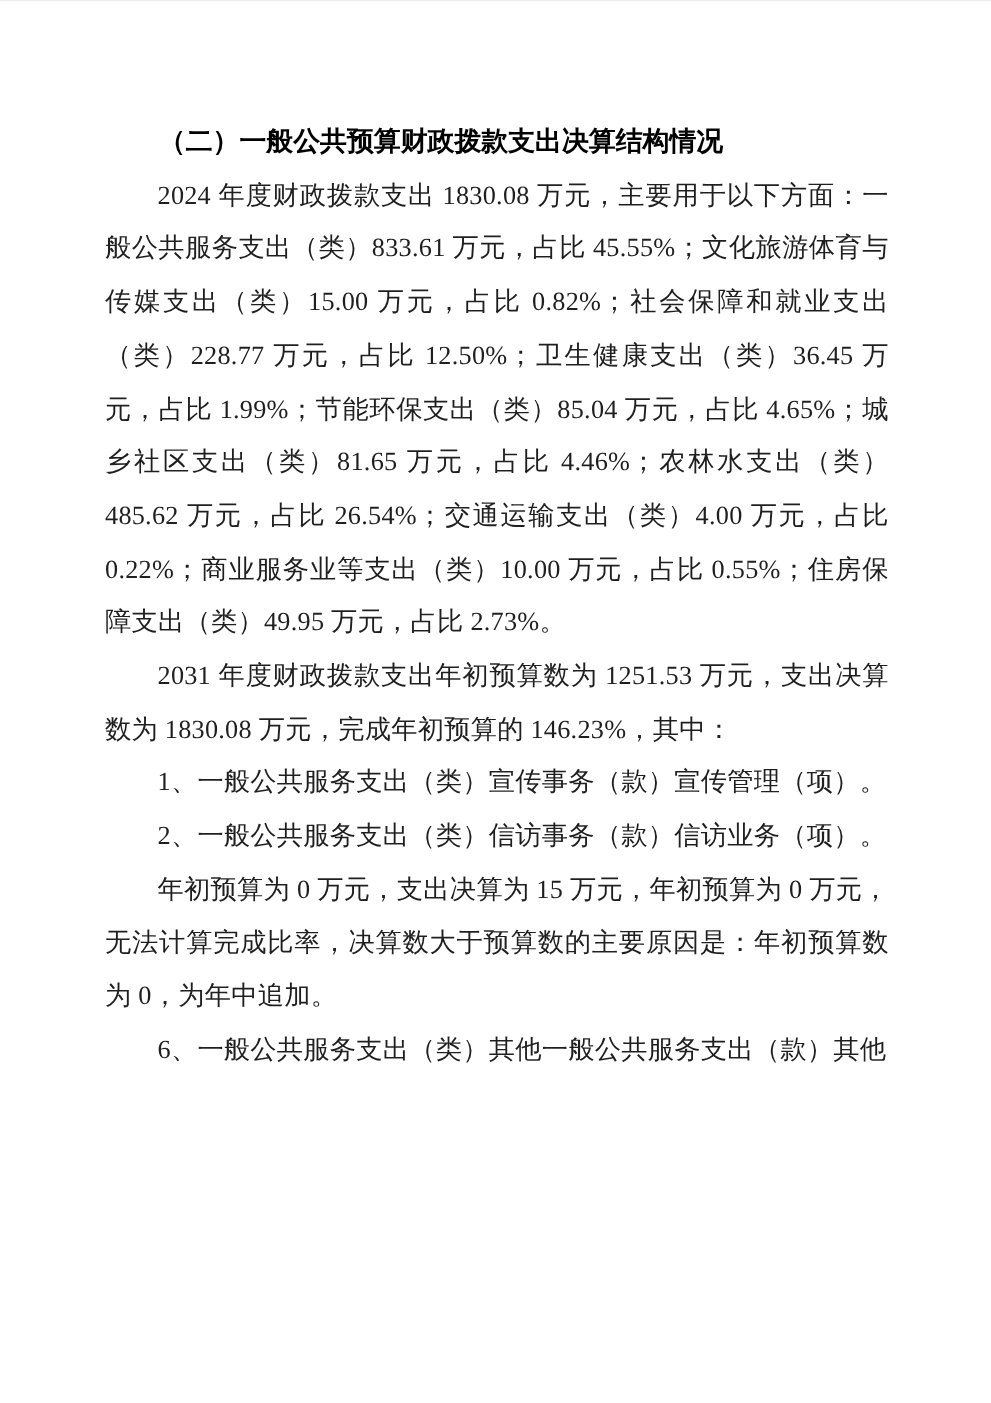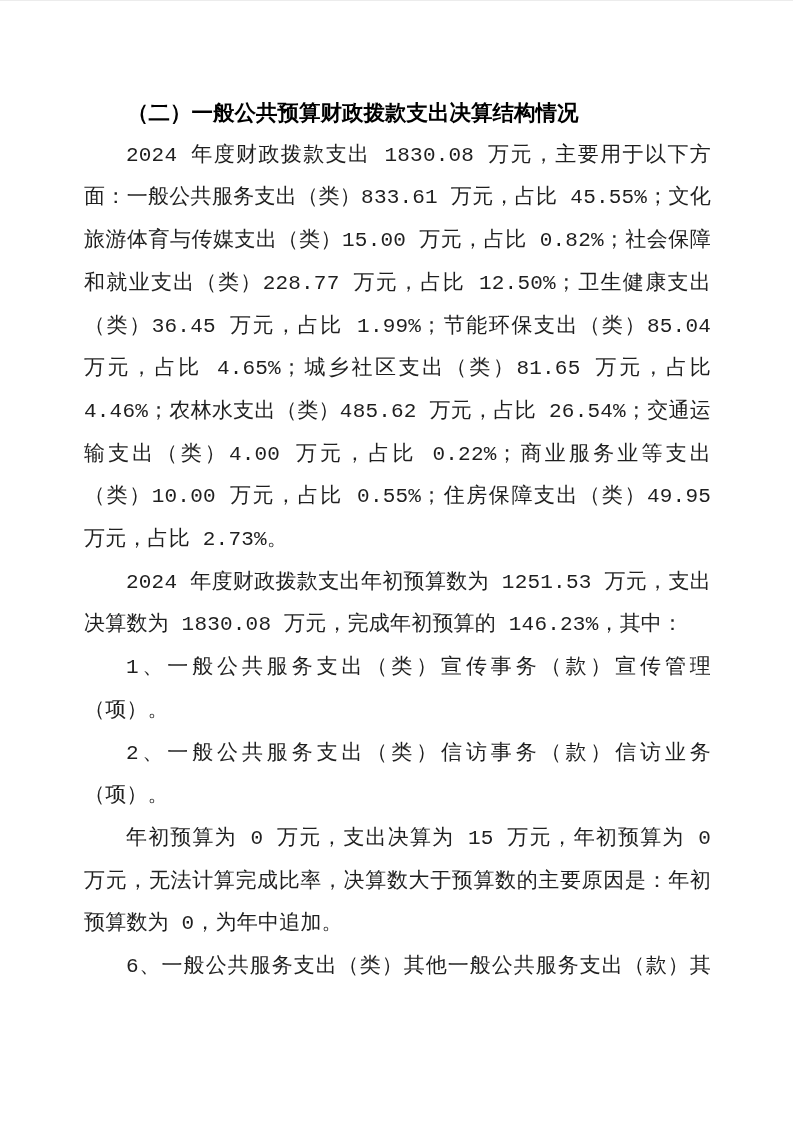--- a/index.html
+++ b/index.html
@@ -34,21 +34,20 @@
   .heading {
     font-family: "Liberation Sans", "DejaVu Sans", sans-serif;
     font-weight: 700;
     font-size: 21.5px;
     color: #000000;
     text-align: left;
   }
   .para {
     text-align: justify;
     letter-spacing: 0.2px;
-    font-family: Liberation Mono, monospace;
   }
   .page-footer {
     position: absolute;
     left: 0;
     right: 0;
     top: 1038px;
     text-align: center;
     font-family: "Liberation Sans", "DejaVu Sans", sans-serif;
     font-size: 13px;
     line-height: 16px;
@@ -56,21 +55,21 @@
     color: #6d28d9;
   }
 </style>
 </head>
 <body>
 
 <div class="page">
   <main class="content">
     <h2 class="heading">（二）一般公共预算财政拨款支出决算结构情况</h2>
     <p class="para">2024 年度财政拨款支出 1830.08 万元，主要用于以下方面：一般公共服务支出（类）833.61 万元，占比 45.55%；文化旅游体育与传媒支出（类）15.00 万元，占比 0.82%；社会保障和就业支出（类）228.77 万元，占比 12.50%；卫生健康支出（类）36.45 万元，占比 1.99%；节能环保支出（类）85.04 万元，占比 4.65%；城乡社区支出（类）81.65 万元，占比 4.46%；农林水支出（类）485.62 万元，占比 26.54%；交通运输支出（类）4.00 万元，占比 0.22%；商业服务业等支出（类）10.00 万元，占比 0.55%；住房保障支出（类）49.95 万元，占比 2.73%。</p>
-    <p class="para">2024 年度财政拨款支出年初预算数为 1251.53 万元，支出决算数为 1830.08 万元，完成年初预算的 146.23%，其中：</p>
+    <p class="para">2031 年度财政拨款支出年初预算数为 1251.53 万元，支出决算数为 1830.08 万元，完成年初预算的 146.23%，其中：</p>
     <p class="para">1、一般公共服务支出（类）宣传事务（款）宣传管理（项）。</p>
     <p class="para">2、一般公共服务支出（类）信访事务（款）信访业务（项）。</p>
     <p class="para">年初预算为 0 万元，支出决算为 15 万元，年初预算为 0 万元，无法计算完成比率，决算数大于预算数的主要原因是：年初预算数为 0，为年中追加。</p>
     <p class="para">6、一般公共服务支出（类）其他一般公共服务支出（款）其他</p>
   </main>
 
   <footer class="page-footer">
     <span>- 35 -</span>
   </footer>
 </div>

